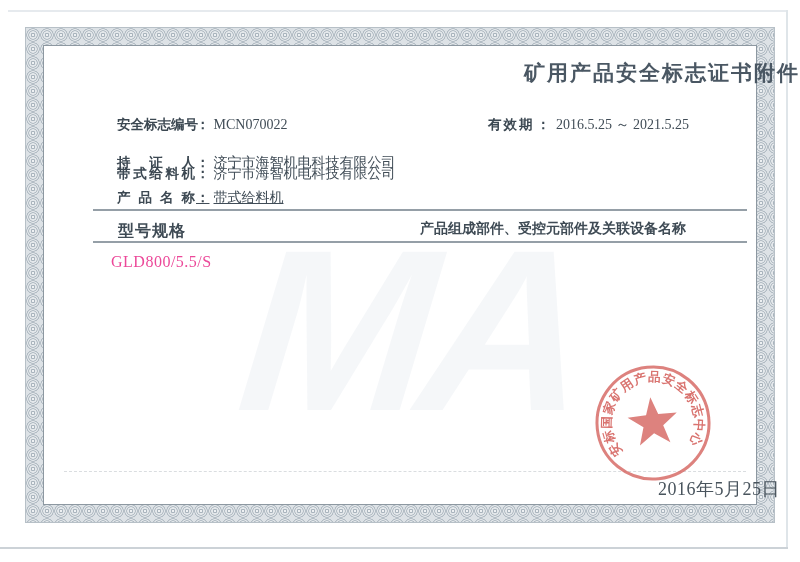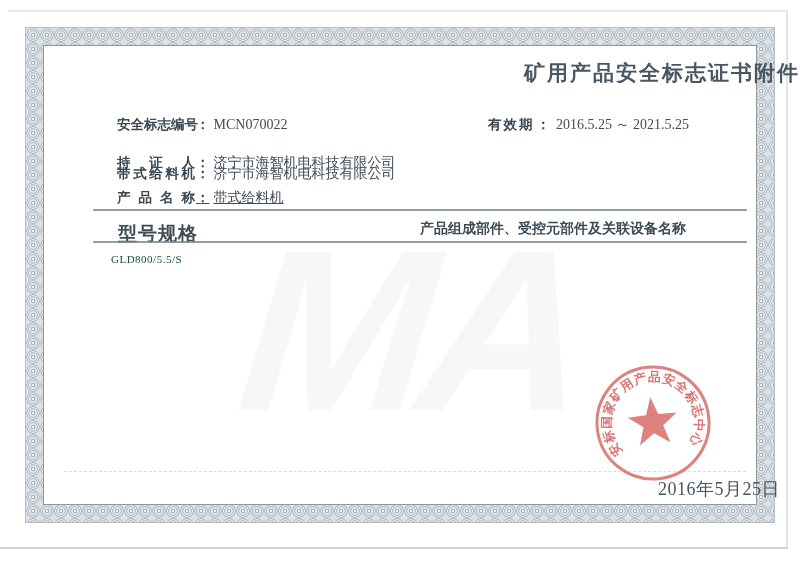--- a/index.html
+++ b/index.html
@@ -45,23 +45,23 @@
   }
   .frow .fcolon{font-weight:bold;color:#3c4852;margin:0 4px 0 1px;}
   .frow .fvalue{font-size:14px;color:#414d57;}
   .r1{top:116px;} .r2{top:141px;margin-top:13px;} .r3{top:165px;} .r4{top:189px;text-decoration:underline;}
   .validity{position:absolute;left:488px;top:116px;font-size:13.5px;white-space:nowrap;}
   .validity .vlabel{font-weight:bold;color:#3c4852;letter-spacing:2px;}
   .validity .fcolon{font-weight:bold;color:#3c4852;margin:0 6px 0 2px;}
   .validity .vvalue{font-size:14px;color:#414d57;}
   .hline{position:absolute;left:93px;width:654px;height:2px;background:#7b8791;opacity:.8;}
   .l1{top:209px;} .l2{top:241px;}
-  .th-model{position:absolute;left:118px;top:221px;font-size:19px;font-weight:bold;color:#3f4b55;letter-spacing:1px;}
+  .th-model{position:absolute;left:118px;top:221px;font-size:16px;font-weight:bold;color:#3f4b55;letter-spacing:1px;}
   .th-parts{position:absolute;left:420px;top:220px;font-size:14px;font-weight:bold;color:#3f4b55;}
-  .td-model{position:absolute;left:111px;top:253px;font-size:11px;color:#14532d;letter-spacing:.5px;}
+  .td-model{position:absolute;left:111px;top:253px;font-size:16px;color:#ec4899;letter-spacing:.5px;}
   .td-desc{position:absolute;left:285px;top:248px;width:428px;font-size:14.5px;line-height:19px;color:#414d57;}
   .foldline{position:absolute;left:64px;top:471px;width:682px;border-top:1px dashed #d4d8db;opacity:.85;}
   .seal{position:absolute;left:592px;top:362px;width:122px;height:122px;opacity:.88;transform:rotate(-6deg);}
   .seal text{font-family:"Liberation Serif","DejaVu Serif",serif;font-weight:bold;}
   .date{position:absolute;left:658px;top:477px;font-size:18px;color:#49545d;letter-spacing:.5px;}
 </style>
 </head>
 <body>
 
 <div class="page">

